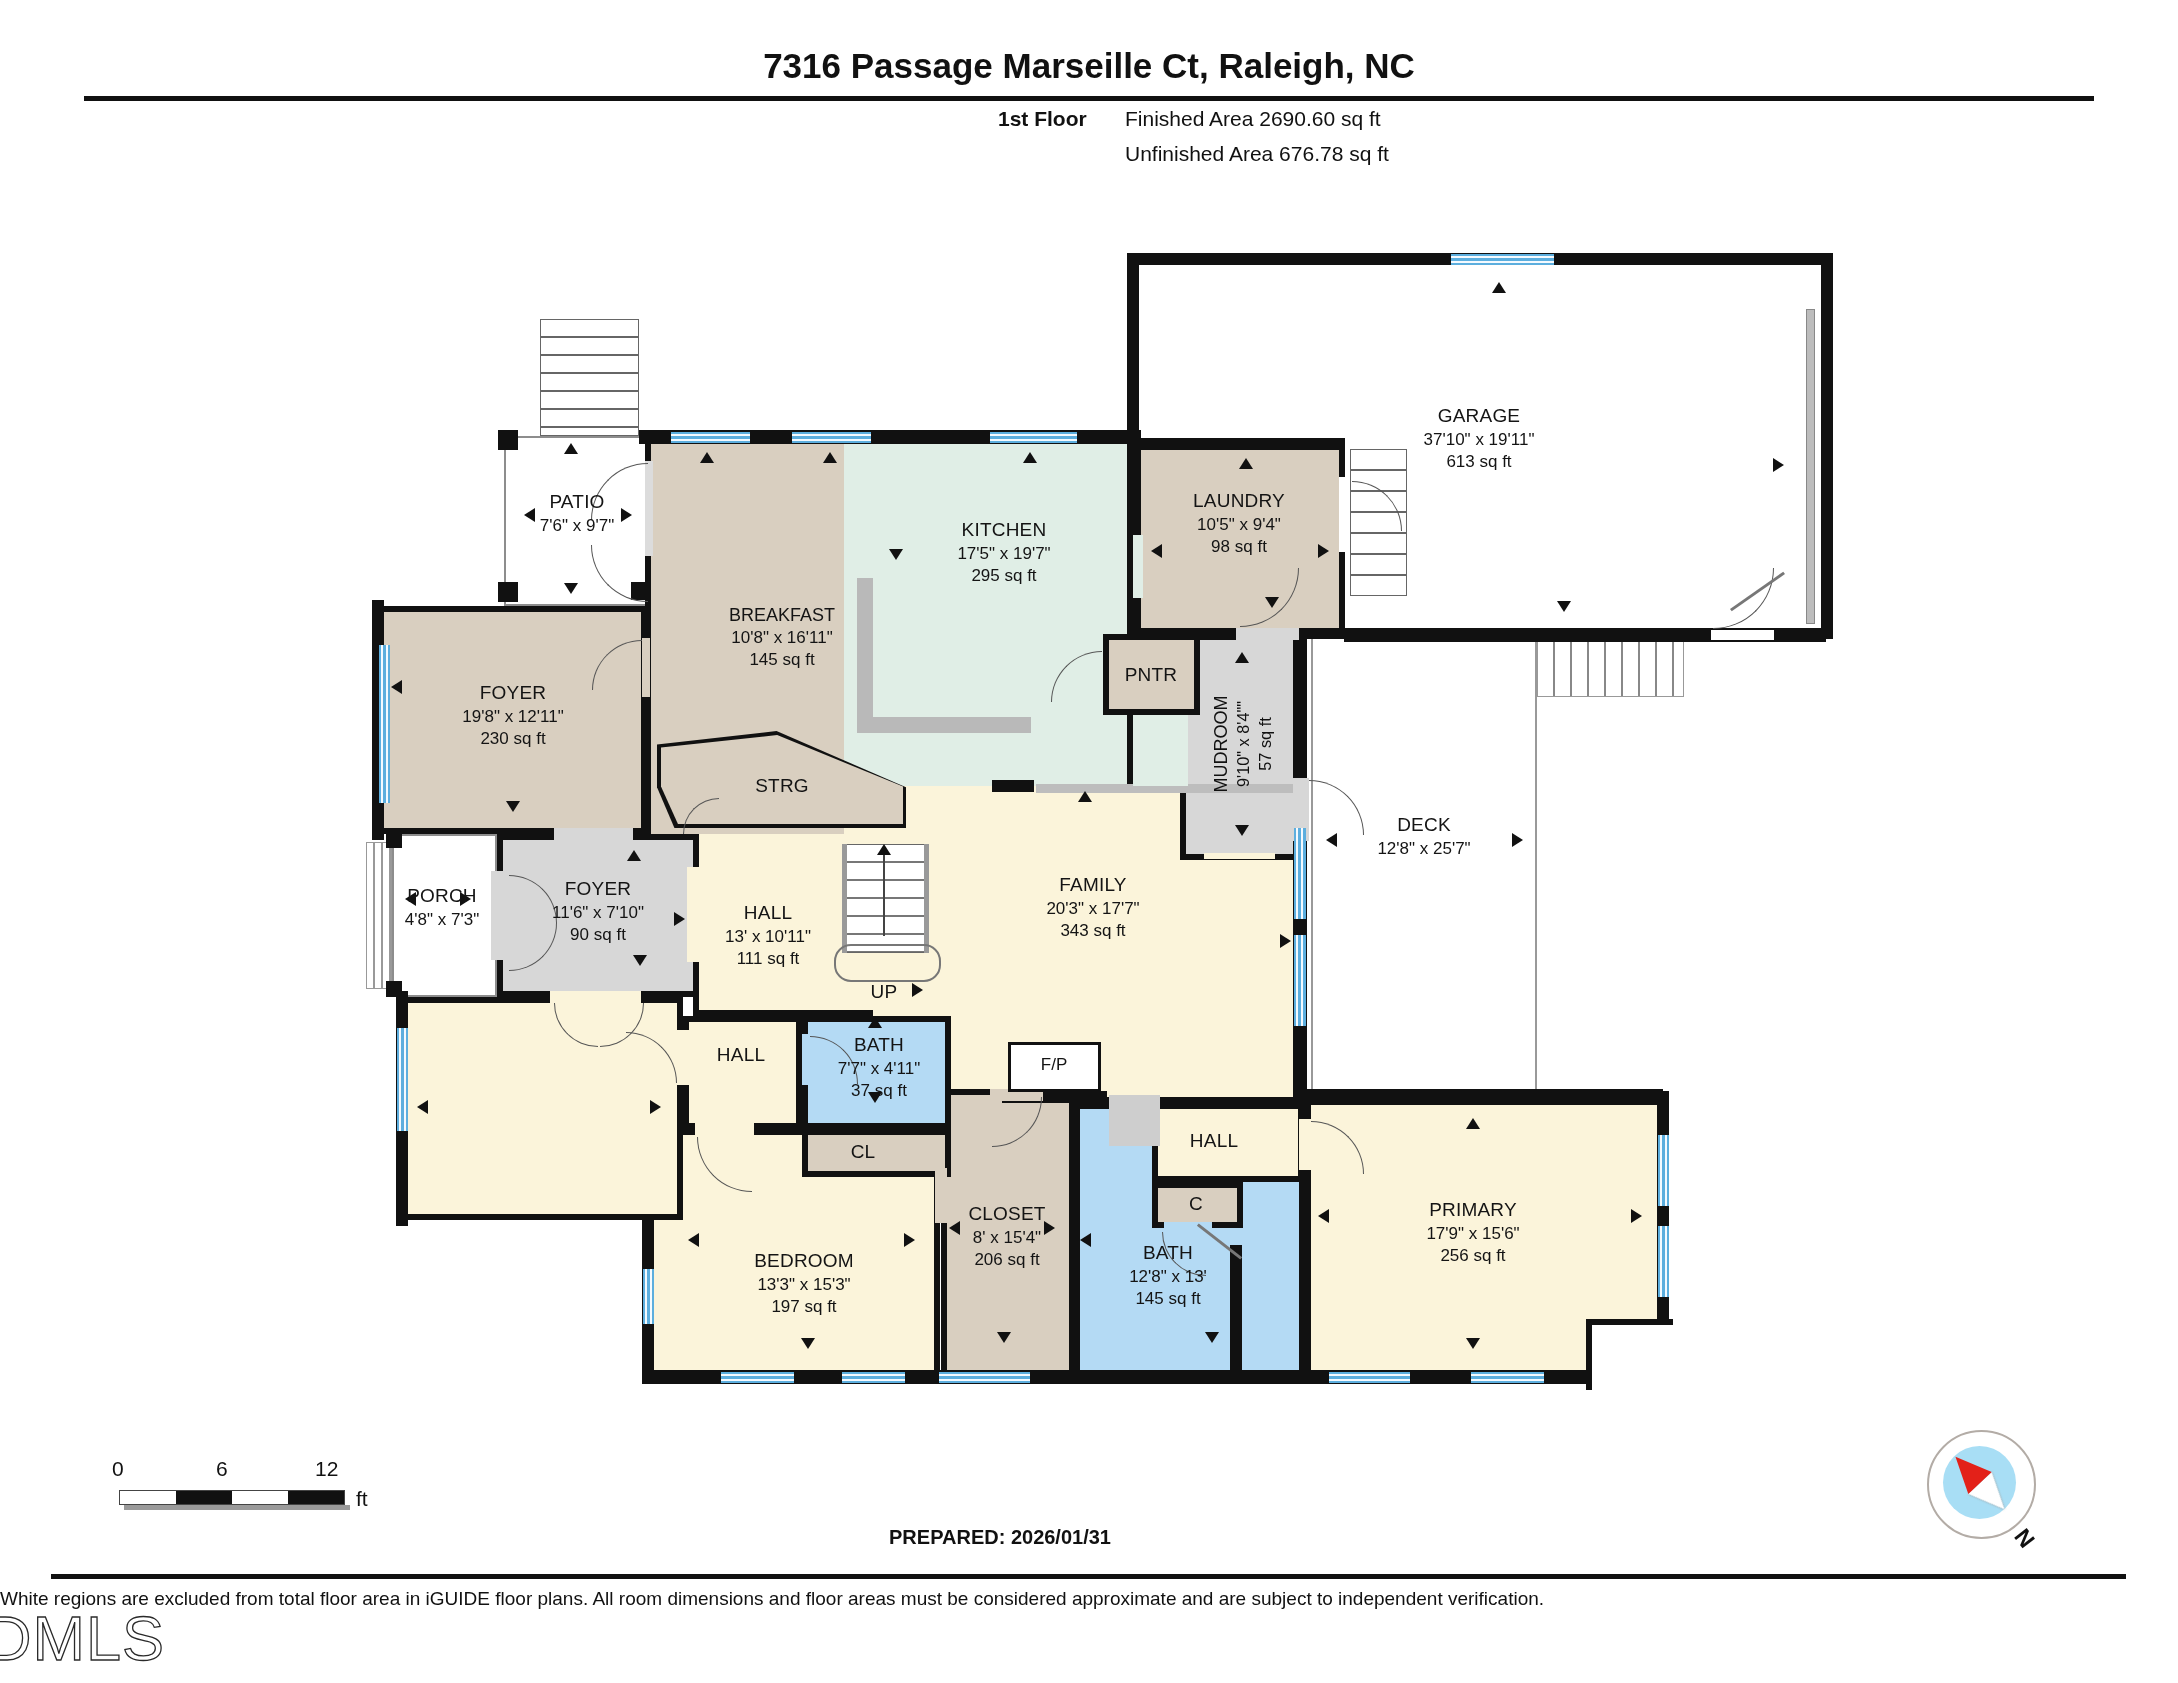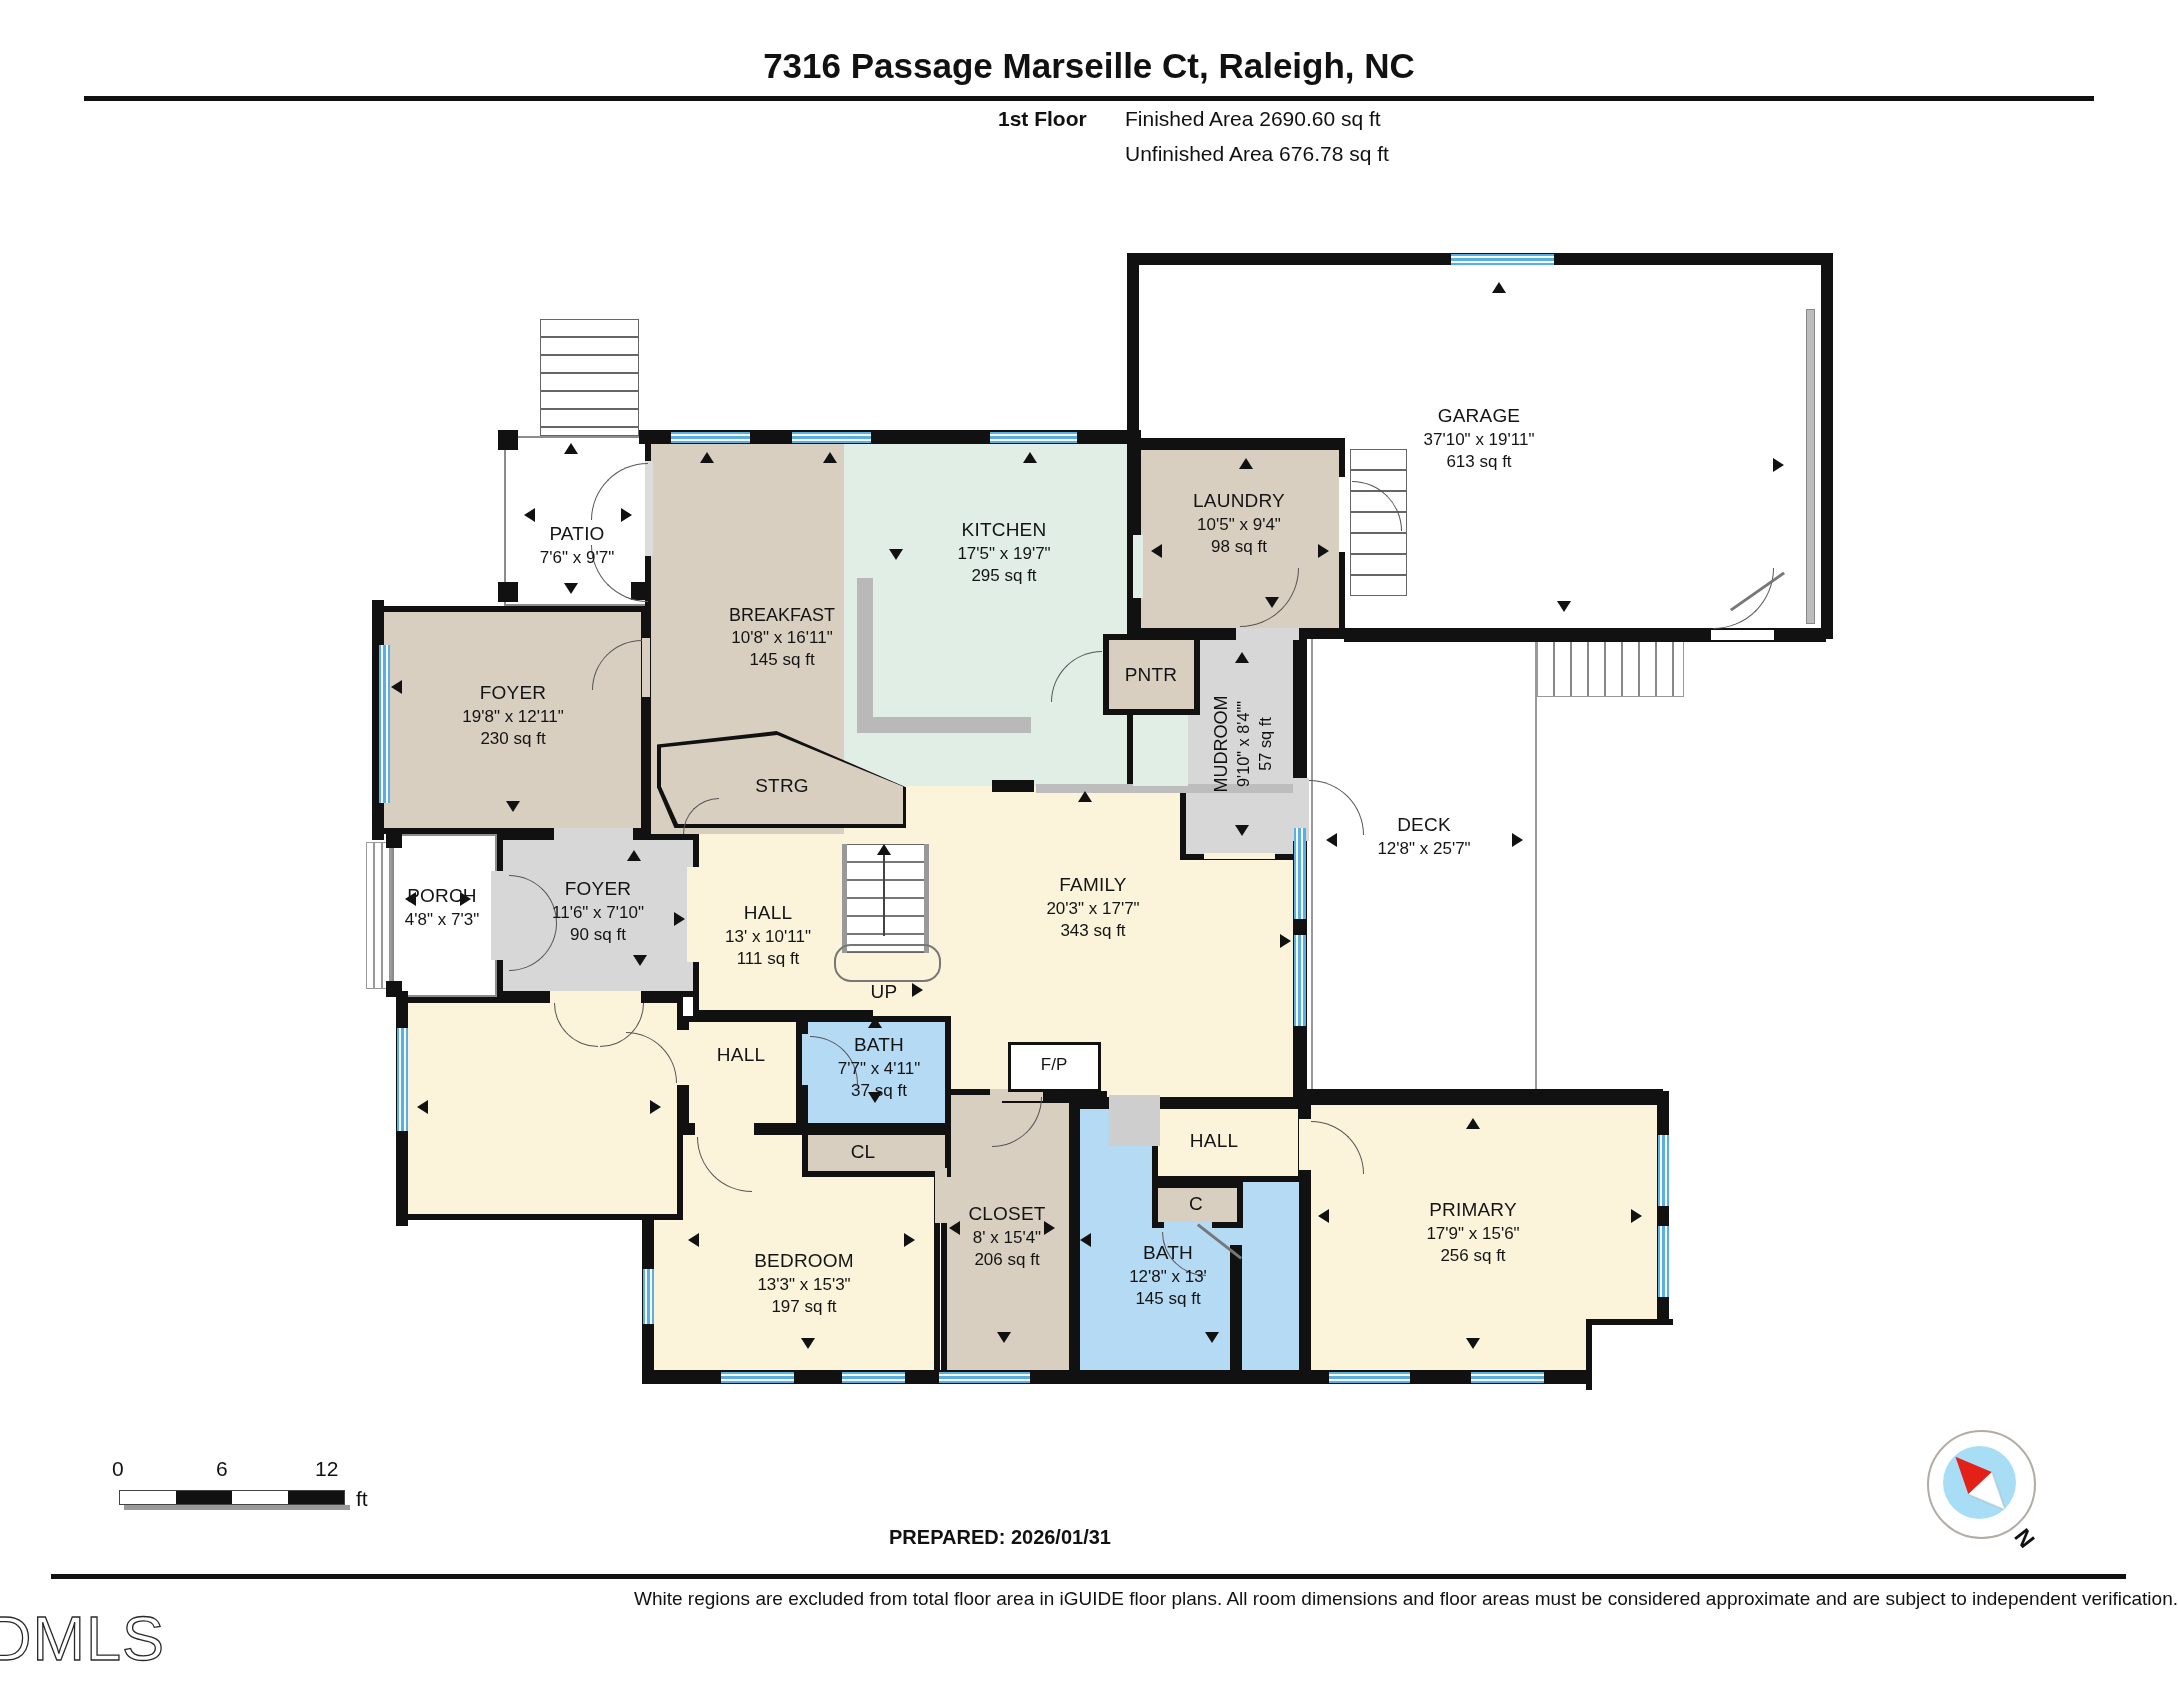--- a/index.html
+++ b/index.html
@@ -22,21 +22,21 @@
   .rlabel{position:absolute;transform:translate(-50%,-50%);text-align:center;font-size:17px;
           line-height:1.3;white-space:nowrap;z-index:40;color:#141414;}
   .rname{font-size:19px;letter-spacing:0.2px;}
   .stairs{position:absolute;box-sizing:border-box;background:#fff;border:1.5px solid #666;z-index:15;}
   .counter{position:absolute;background:var(--counter);z-index:12;}
   .shelf{position:absolute;background:#bdbdbd;z-index:12;}
   #title{position:absolute;left:0;top:46px;width:2178px;text-align:center;font-size:35px;font-weight:bold;z-index:50;}
   .hline{position:absolute;background:#111;z-index:50;}
   .hdr{position:absolute;font-size:21px;z-index:50;}
   #prepared{position:absolute;left:693px;top:1526px;width:614px;text-align:center;font-size:20px;font-weight:600;z-index:50;}
-  #disclaimer{position:absolute;left:0;top:1588px;width:2178px;text-align:right;font-size:19px;z-index:50;}
+  #disclaimer{position:absolute;left:0;top:1588px;width:2178px;text-align:left;font-size:19px;z-index:50;}
   #logo{position:absolute;left:-14px;top:1602px;font-size:63px;font-weight:500;color:transparent;
         -webkit-text-stroke:1.3px #2a2a2a;letter-spacing:1px;z-index:50;}
   #scalebar{position:absolute;left:119px;top:1490px;width:226px;height:15px;box-sizing:border-box;border:1.5px solid #444;
         background:linear-gradient(to right,#fff 0 25%,#111 25% 50%,#fff 50% 75%,#111 75% 100%);z-index:50;}
   #scaleshadow{position:absolute;left:124px;top:1505px;width:226px;height:5px;background:#9a9a9a;z-index:49;}
   .scalenum{position:absolute;font-size:21px;z-index:50;}
   #compass-outer{position:absolute;left:1927px;top:1430px;width:105px;height:105px;border-radius:50%;
         background:#fff;border:2px solid #b3aca6;z-index:50;}
   #compass-inner{position:absolute;left:14px;top:14px;width:73px;height:73px;border-radius:50%;background:var(--compass_blue);}
   #needle{position:absolute;left:50%;top:50%;transform:translate(-50%,-50%) rotate(137deg);width:0;height:0;z-index:51;}
@@ -124,21 +124,21 @@
   <div class="post" style="left:498px;top:582px;width:20px;height:20px;"></div>
   <div class="post" style="left:631px;top:582px;width:18px;height:18px;"></div>
   <div class="post" style="left:386px;top:832px;width:16px;height:16px;"></div>
   <div class="post" style="left:386px;top:981px;width:16px;height:16px;"></div>
 
   <div class="rlabel" style="left:1479px;top:438px;">
     <div class="rname">GARAGE</div>
       <div>37'10" x 19'11"</div>
       <div>613 sq ft</div>
     </div>
-  <div class="rlabel" style="left:577px;top:513px;margin-top:32px;">
+  <div class="rlabel" style="left:577px;top:513px;">
     <div class="rname">PATIO</div>
       <div>7'6" x 9'7"</div>
     </div>
   <div class="rlabel" style="left:1004px;top:552px;">
     <div class="rname">KITCHEN</div>
       <div>17'5" x 19'7"</div>
       <div>295 sq ft</div>
     </div>
   <div class="rlabel" style="left:1239px;top:523px;">
     <div class="rname">LAUNDRY</div>

